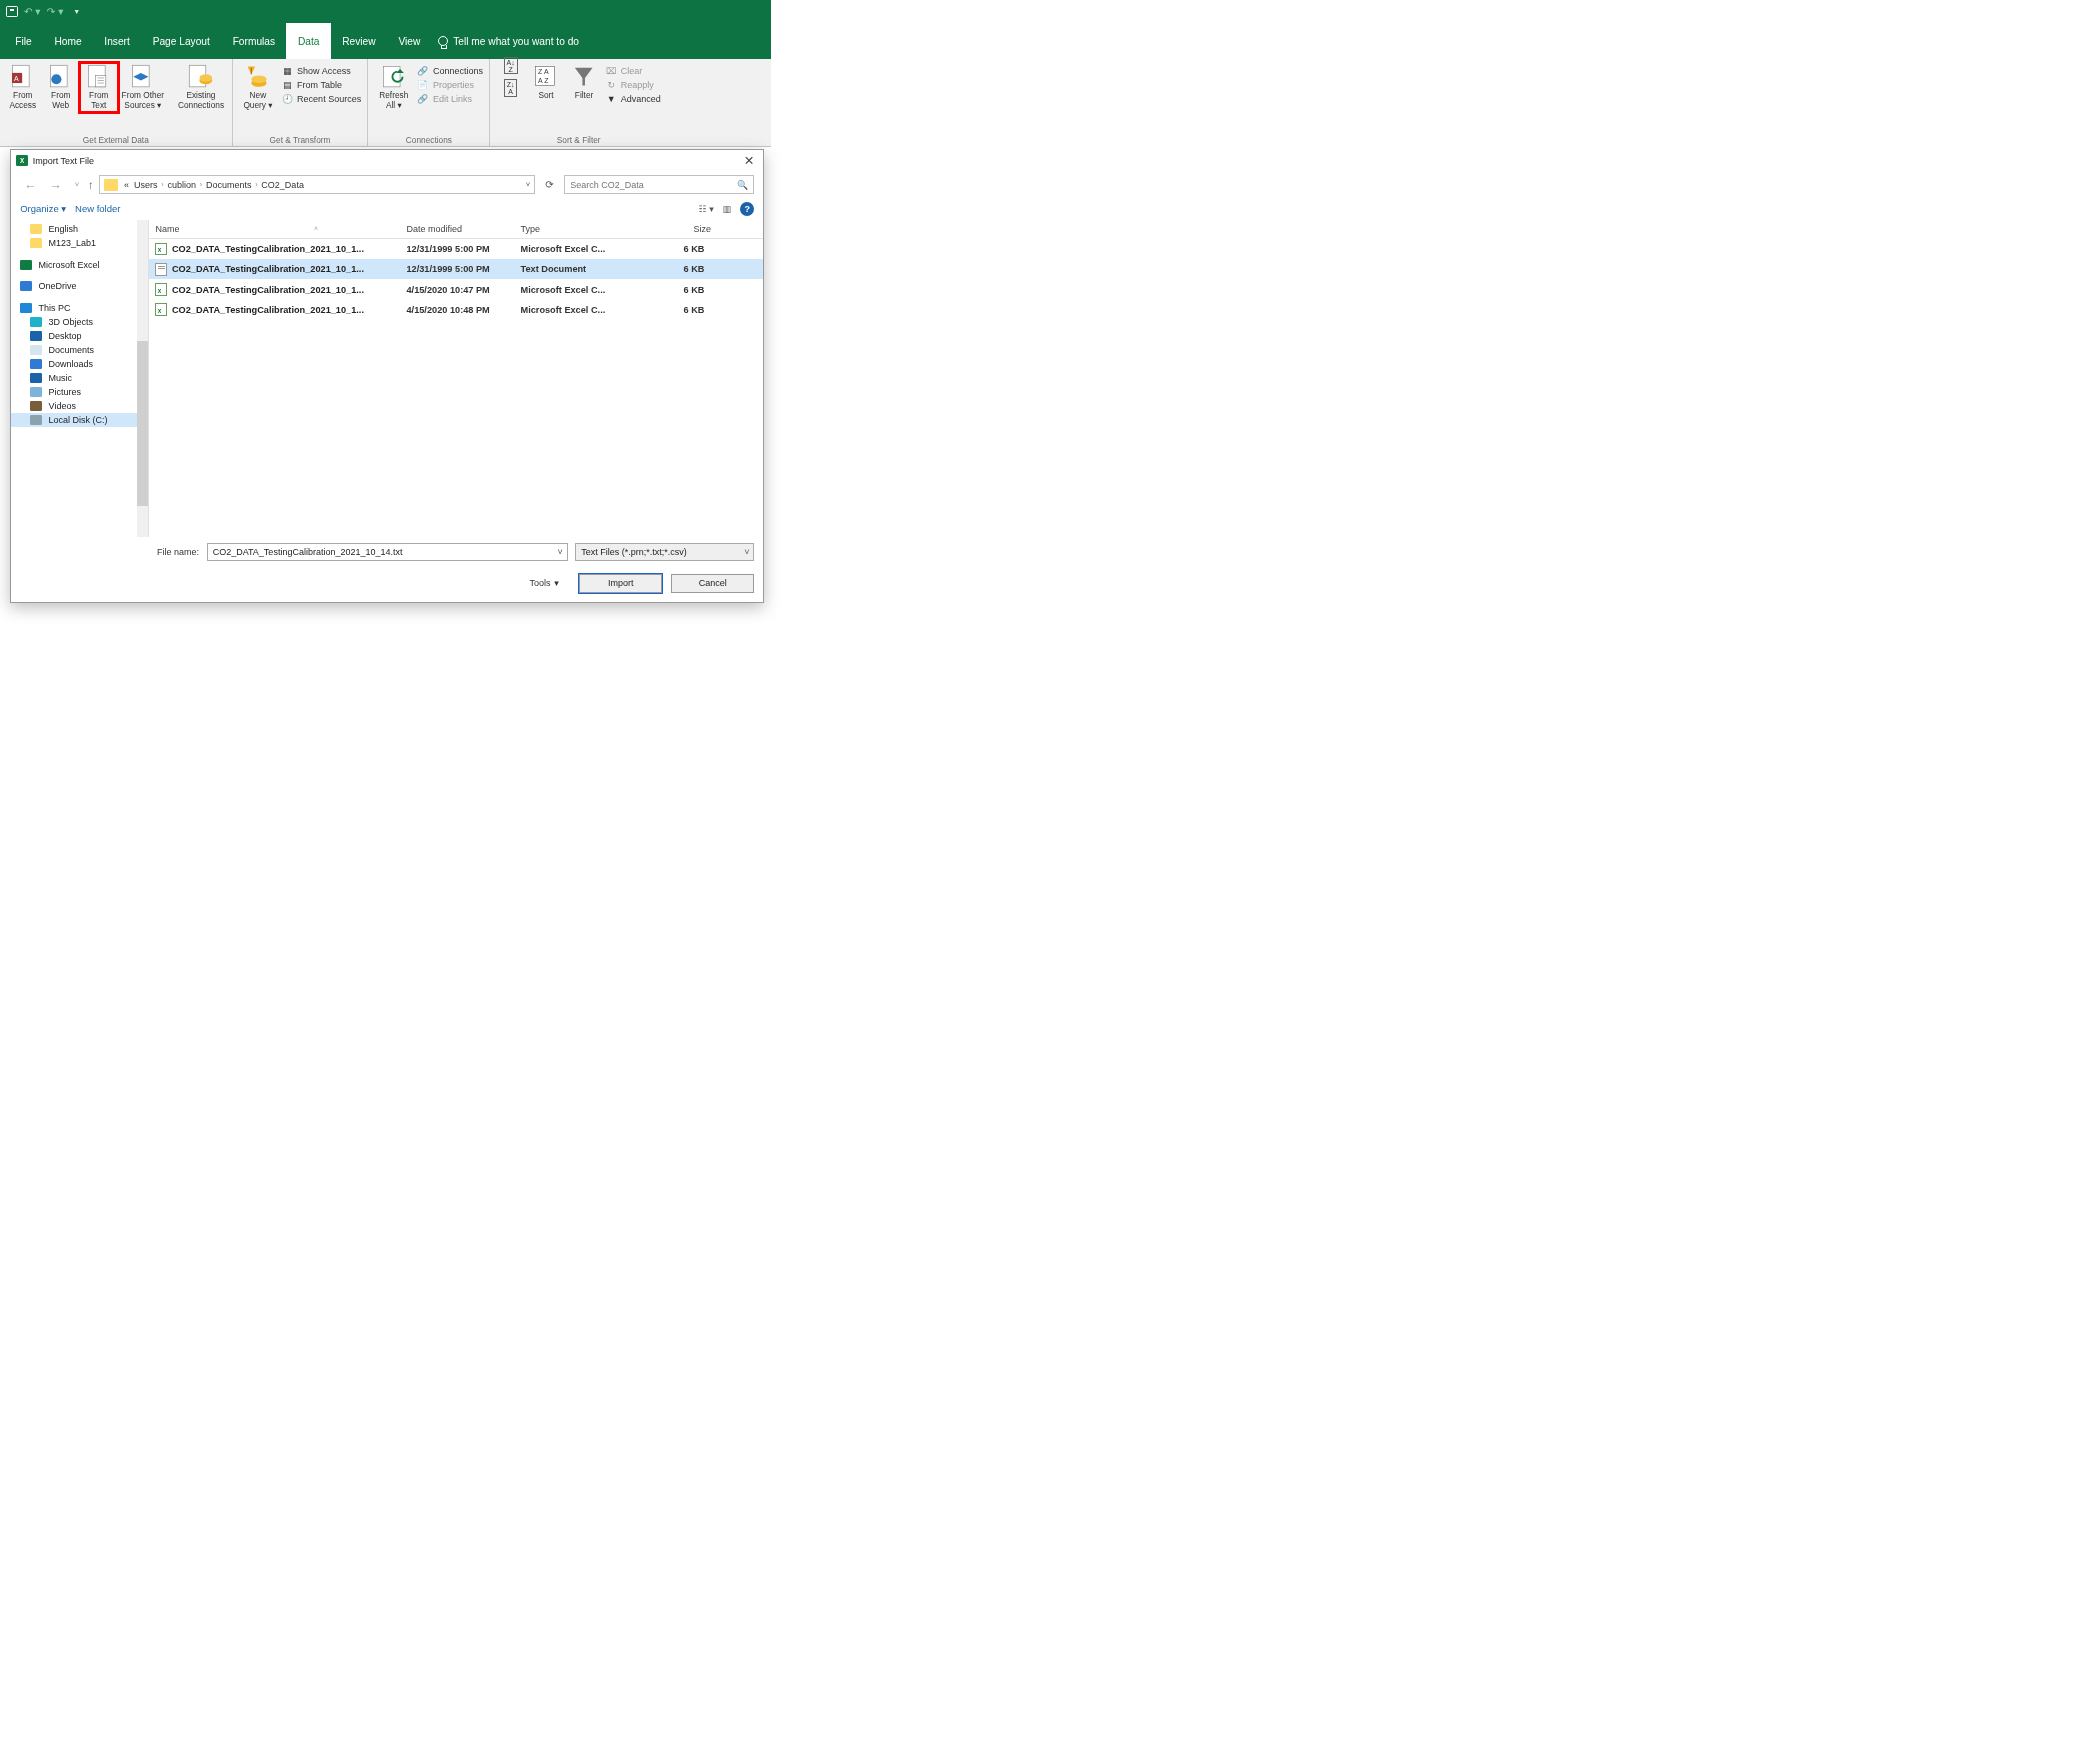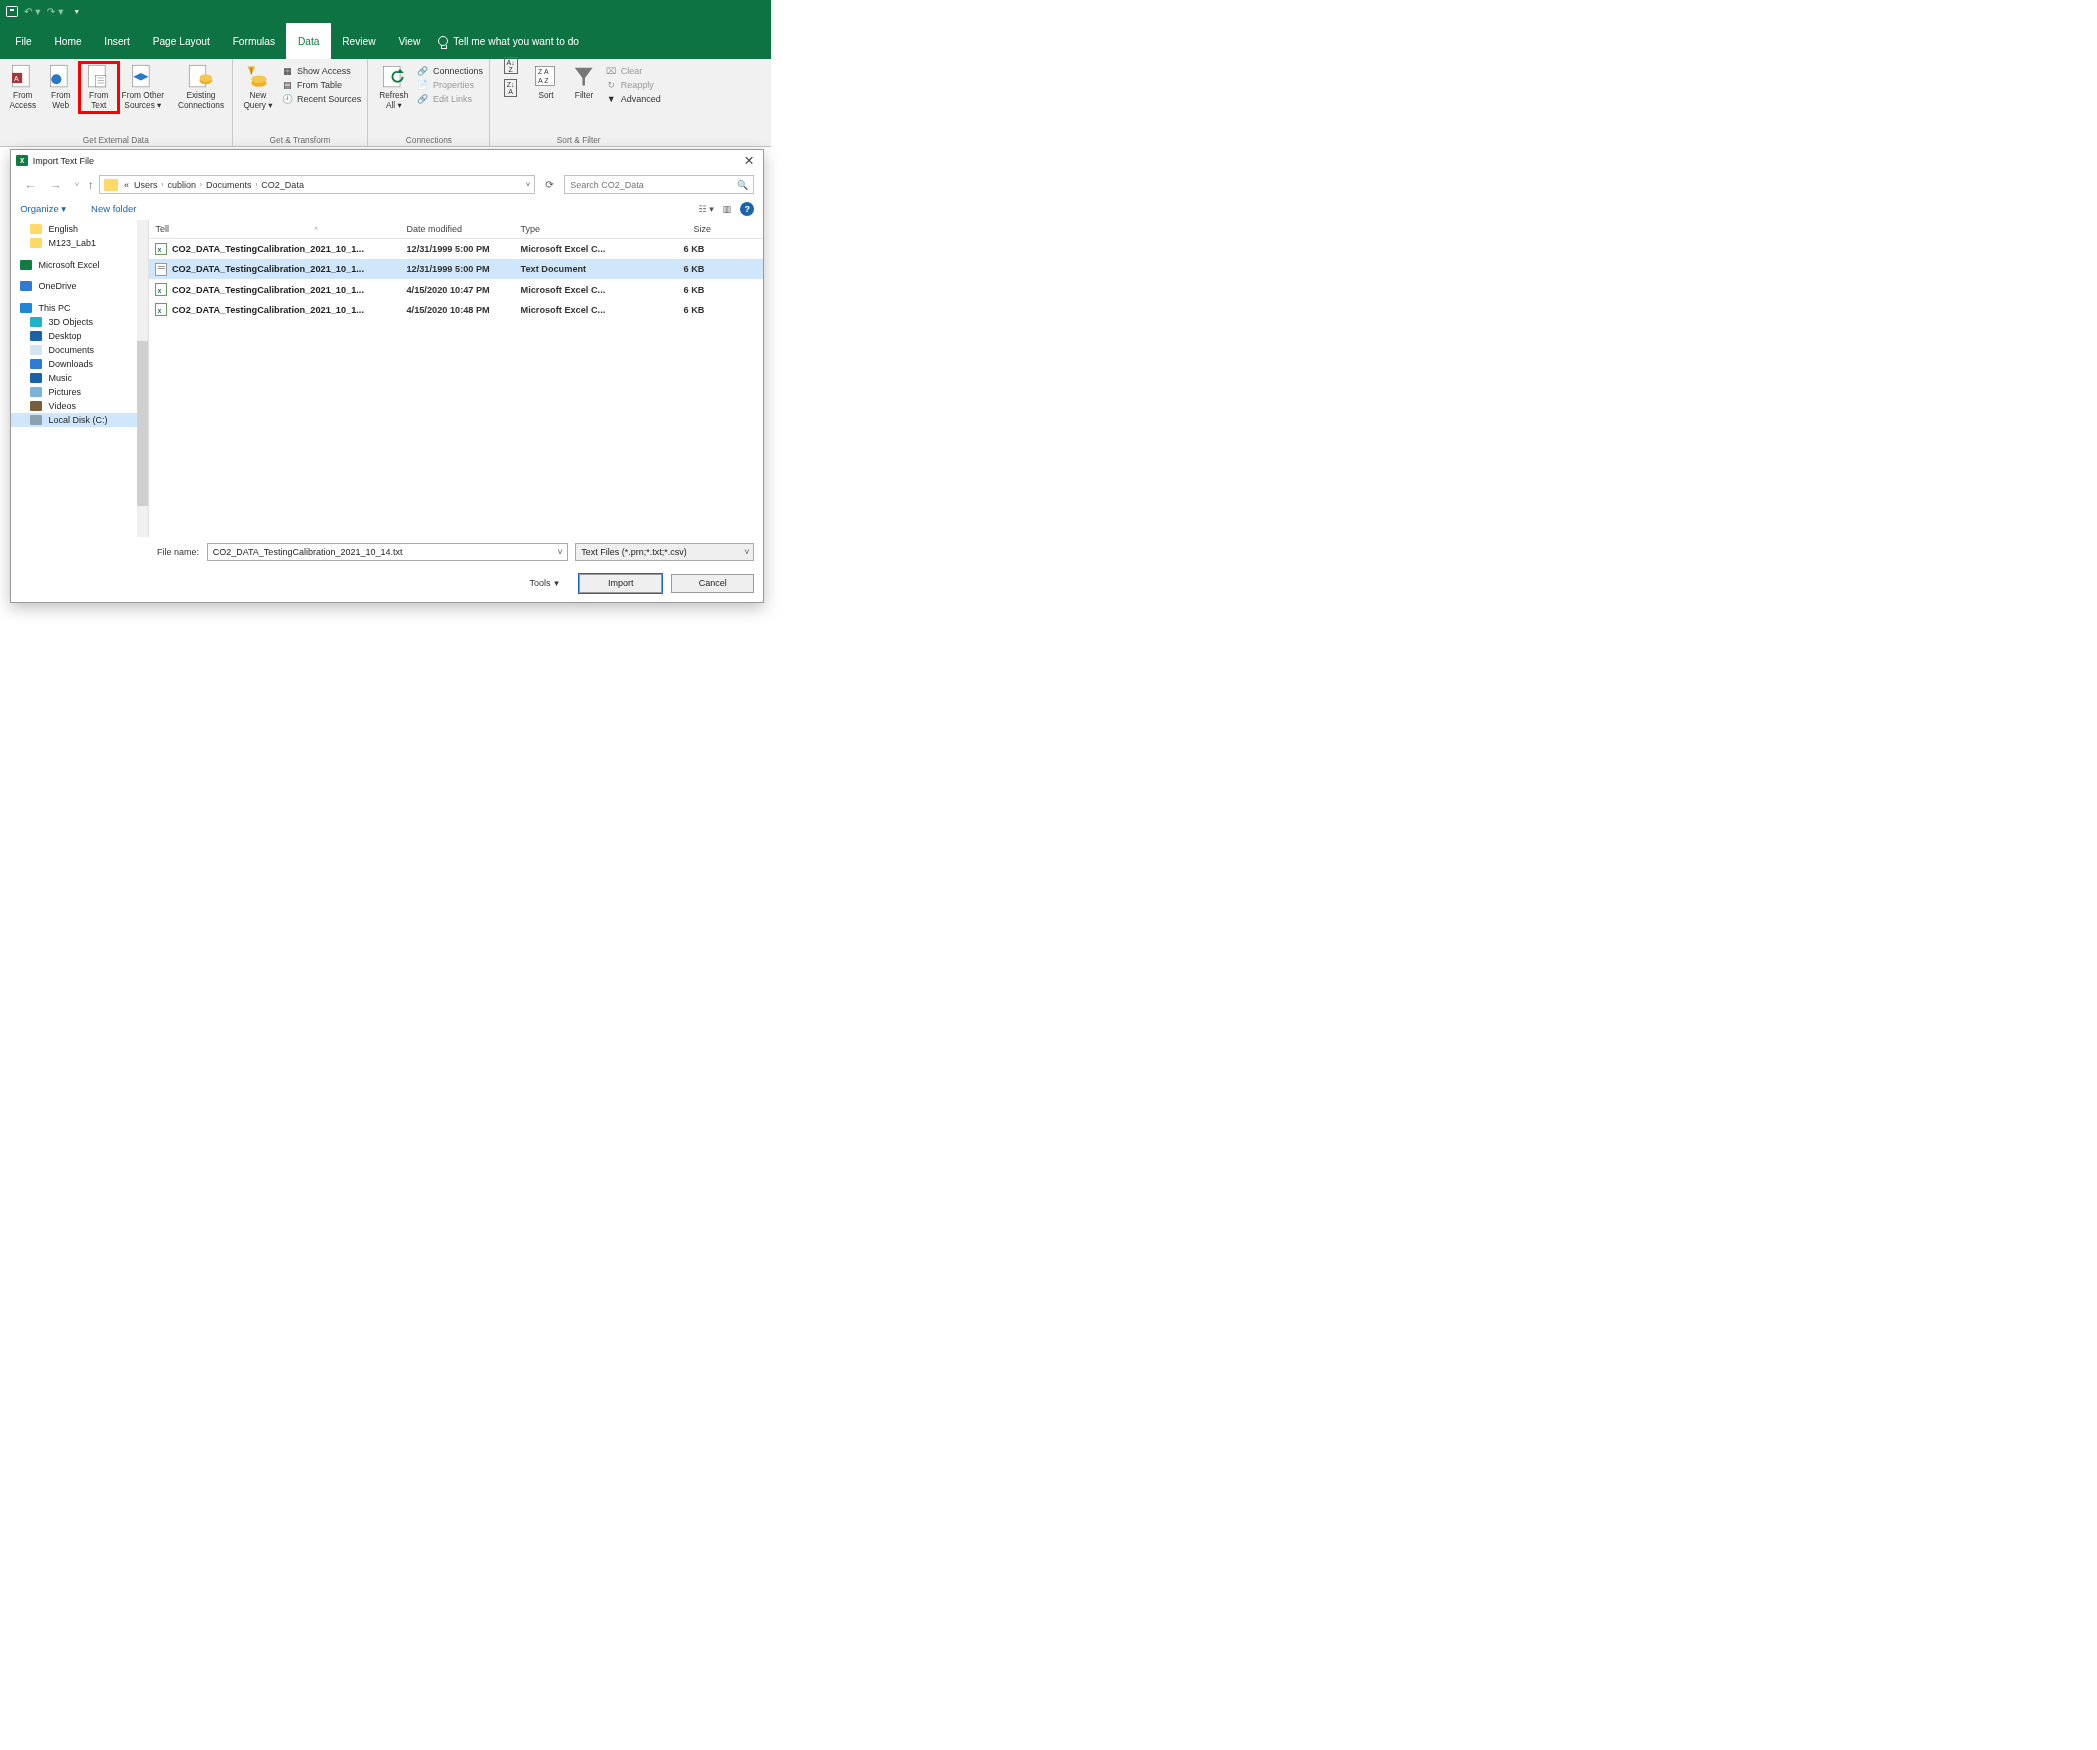--- a/index.html
+++ b/index.html
@@ -129,21 +129,21 @@
   .bc-dd { position:absolute; right:3.8px; color:#555; font-size:7.6px;}
   .refresh { border:0 solid #c0c0c0; height:19px; width:19px; display:flex; align-items:center; justify-content:center; color:#555; cursor:pointer; font-size:10.2px;}
   .search-box {
     width:190px; border:0.6px solid #c0c0c0; height:19px; display:flex; align-items:center; padding:0 5.1px; color:#777;
     justify-content:space-between;
   }
   .search-box input { border:none; outline:none; width:100%; font-size:9px; color:#333; background:transparent;}
   .search-icon { color:#555; font-size:9px;}
 
   .org-row { display:flex; align-items:center; justify-content:space-between; padding:3.8px 9px; border-top:0; }
-  .org-left { display:flex; gap:25px; align-items:center;}
+  .org-left { display:flex; gap:9px; align-items:center;}
   .org-btn { color:#1a63a8; font-size:9.5px; cursor:pointer; display:flex; align-items:center; gap:2.5px;}
   .org-right { display:flex; gap:9px; align-items:center;}
   .view-btn { color:#555; cursor:pointer; display:flex; align-items:center; gap:2.5px;}
   .help-icon { width:14px; height:14px; background:#1a63a8; color:#fff; border-radius:50%; display:flex; align-items:center; justify-content:center; font-weight:bold;}
 
   .body-row { display:flex; height:317px; }
   .nav-pane { width:138px; border-right:0.6px solid #e0e0e0; padding:2.5px 0; position:relative; font-size:9px;}
   .nav-pane .scrollbar { position:absolute; right:0; top:0; bottom:0; width:11.4px; background:#f0f0f0;}
   .nav-pane .thumb { position:absolute; right:0; top:121px; width:11.4px; height:165px; background:#cfcfcf;}
   .np-item { display:flex; align-items:center; gap:7px; padding:1.9px 3.8px 1.9px 19px; cursor:pointer;}
@@ -487,21 +487,21 @@
           <span class="np-icon disk"></span>
           <span>Local Disk (C:)</span>
         </div>
       <div class="scrollbar"></div>
       <div class="thumb"></div>
     </div>
 
     <div class="file-pane">
       <div class="fp-header">
         <div class="fp-col name">
-            <span>Tell</span>
+            <span>Name</span>
             <span class="sort-ind">˄</span>
           </div>
         <div class="fp-col date">Date modified</div>
         <div class="fp-col type">Type</div>
         <div class="fp-col size">Size</div>
       </div>
       <div id="file-rows">
           <div class="fp-row">
             <div class="name-c">
               <span class="file-icon "></span>

